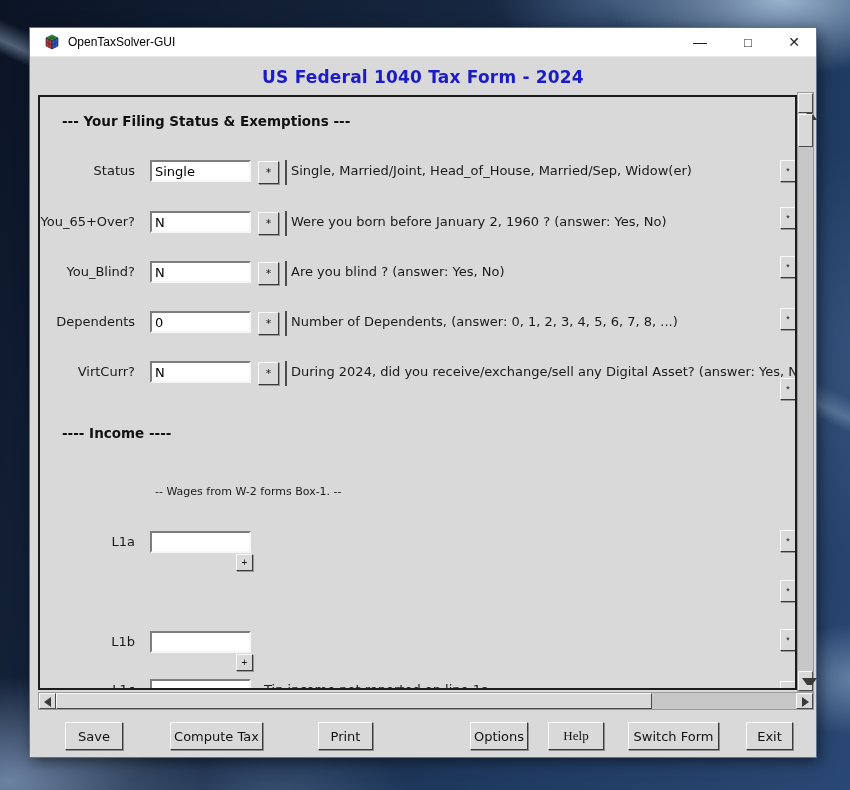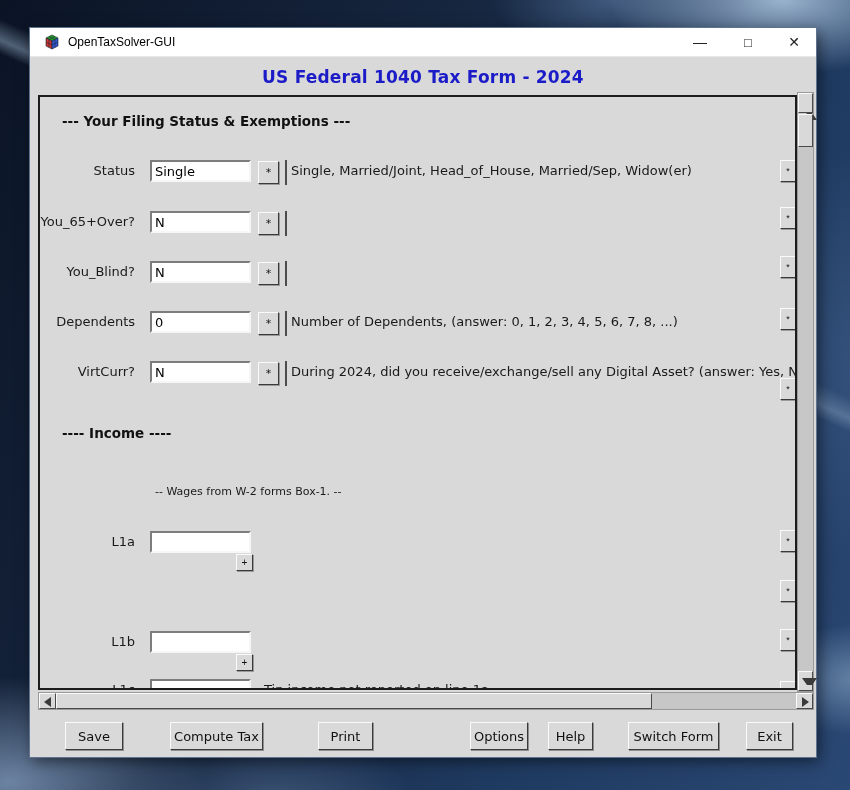--- a/index.html
+++ b/index.html
@@ -108,21 +108,21 @@
 
   
   .toolbar-btn { position:absolute; top:694px; height:28px;
     background:#d9d9d9; border:1px solid; border-color:#fafafa #3a3a3a #3a3a3a #fafafa;
     box-shadow:1px 1px 0 #8f8f8f; font-family:"DejaVu Sans", sans-serif;
     font-size:13px; color:#111; cursor:default; }
   .b-save   { left:35px;  width:58px; }
   .b-comp   { left:140px; width:93px; }
   .b-print  { left:288px; width:55px; }
   .b-opt    { left:440px; width:58px; }
-  .b-help   { left:518px; width:45px; }
+  .b-help   { left:518px; width:56px;font-family:Liberation Serif, serif; }
   .b-switch { left:598px; width:91px; }
   .b-exit   { left:716px; width:47px; }
 </style>
 </head>
 <body>
 
 <div class="window">
 
   <div class="titlebar">
     <svg class="app-icon" viewBox="0 0 16 16">
@@ -154,27 +154,29 @@
       <button class="star-btn">*</button>
       <span class="vsep"></span>
       <span class="rdesc">Single, Married/Joint, Head_of_House, Married/Sep, Widow(er)</span>
     </div>
 
     <div class="row r1">
       <span class="rlabel">You_65+Over?</span>
       <input class="rinput" value="N" style="">
       <button class="star-btn">*</button>
       <span class="vsep"></span>
+      <span class="rdesc">Were you born before January 2, 1960 ? (answer: Yes, No)</span>
     </div>
 
     <div class="row r2">
       <span class="rlabel">You_Blind?</span>
       <input class="rinput" value="N" style="">
       <button class="star-btn">*</button>
       <span class="vsep"></span>
+      <span class="rdesc">Are you blind ? (answer: Yes, No)</span>
     </div>
 
     <div class="row r3">
       <span class="rlabel">Dependents</span>
       <input class="rinput" value="0" style="">
       <button class="star-btn">*</button>
       <span class="vsep"></span>
       <span class="rdesc">Number of Dependents, (answer: 0, 1, 2, 3, 4, 5, 6, 7, 8, ...)</span>
     </div>
 

